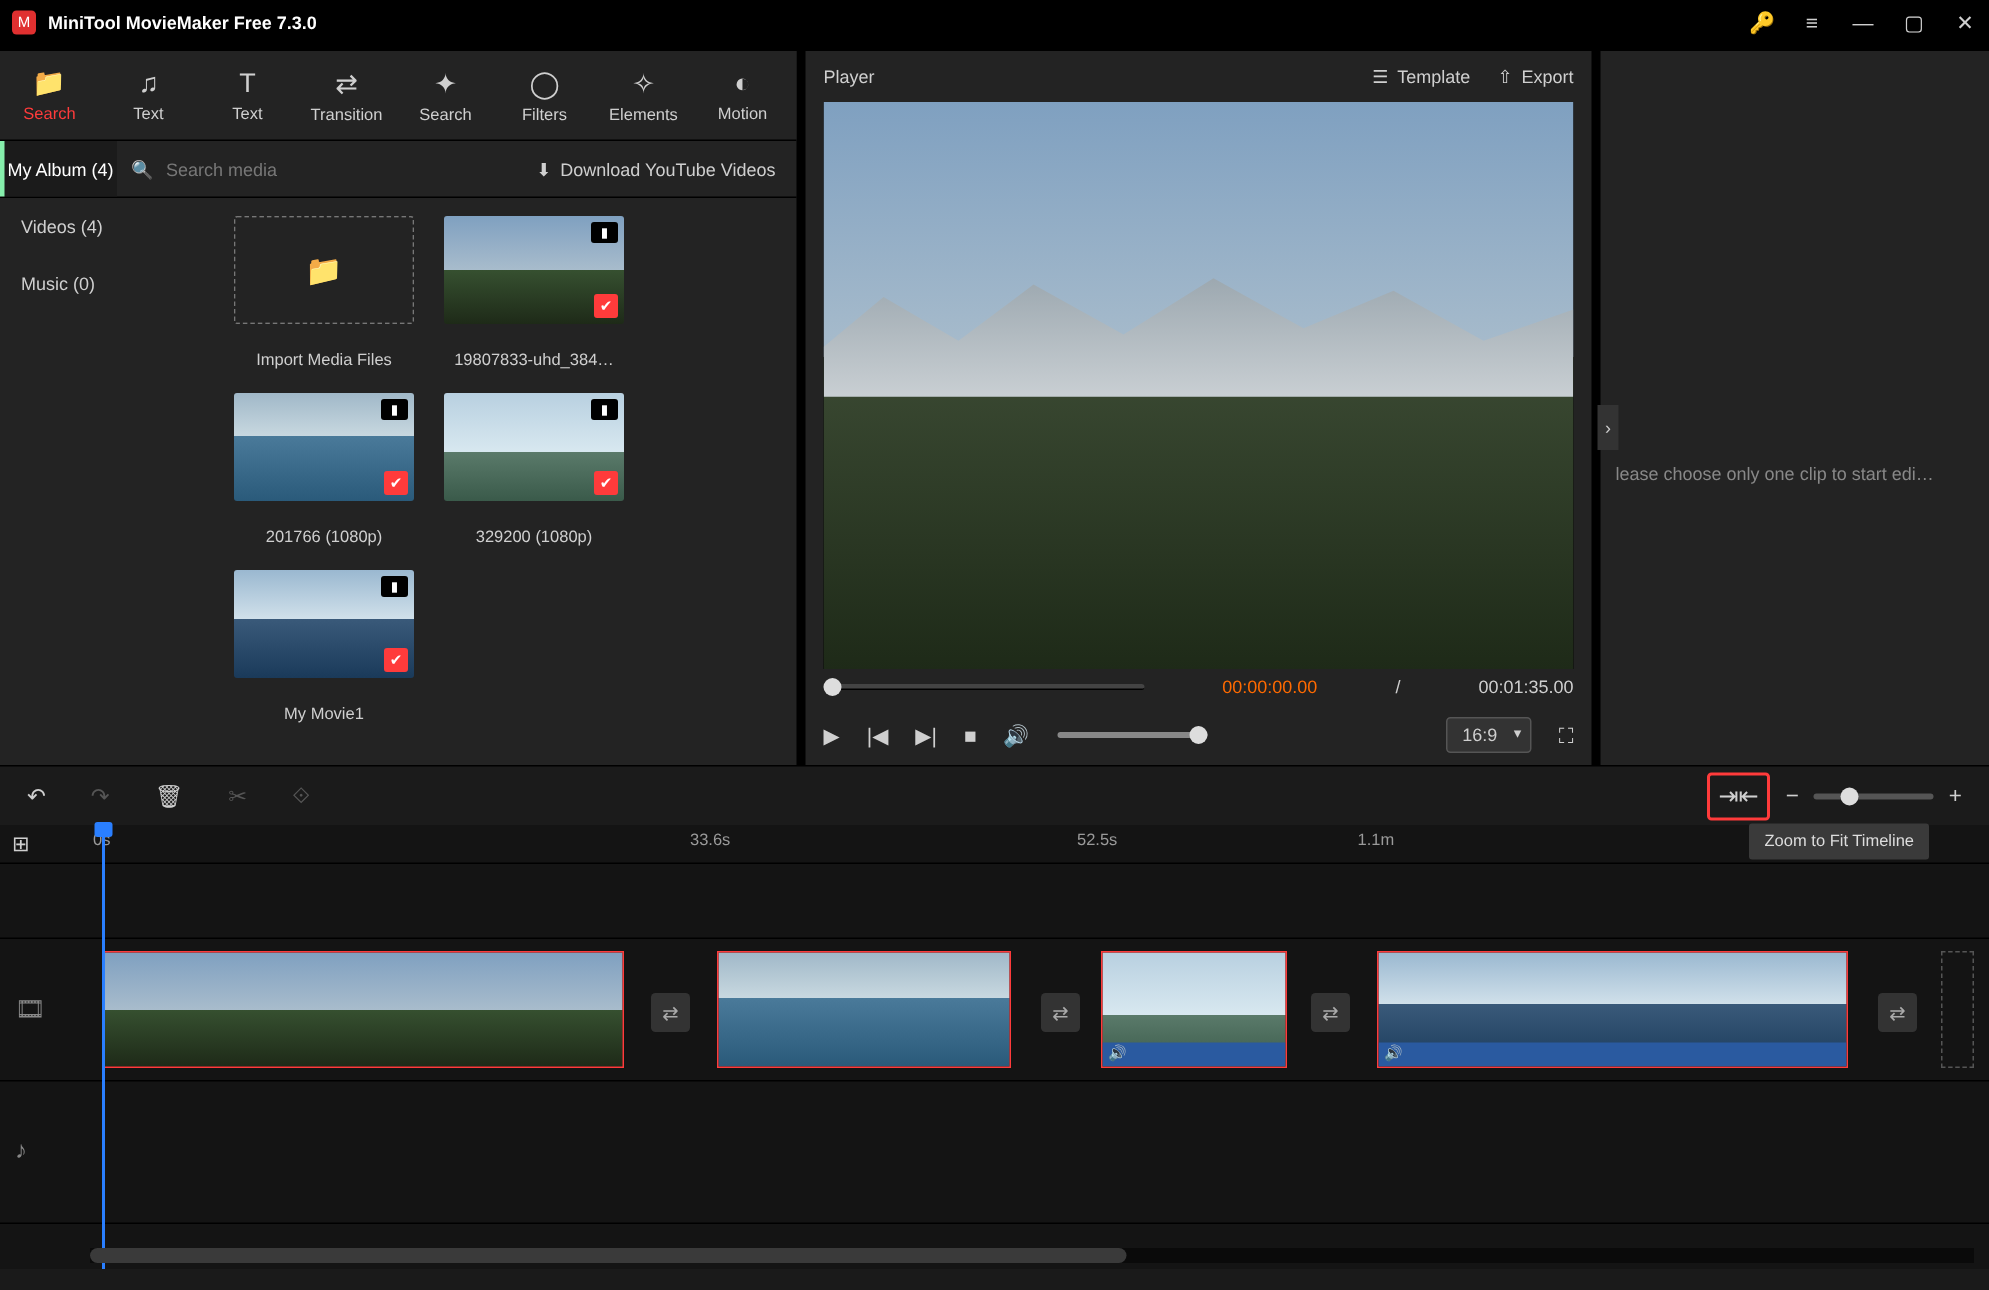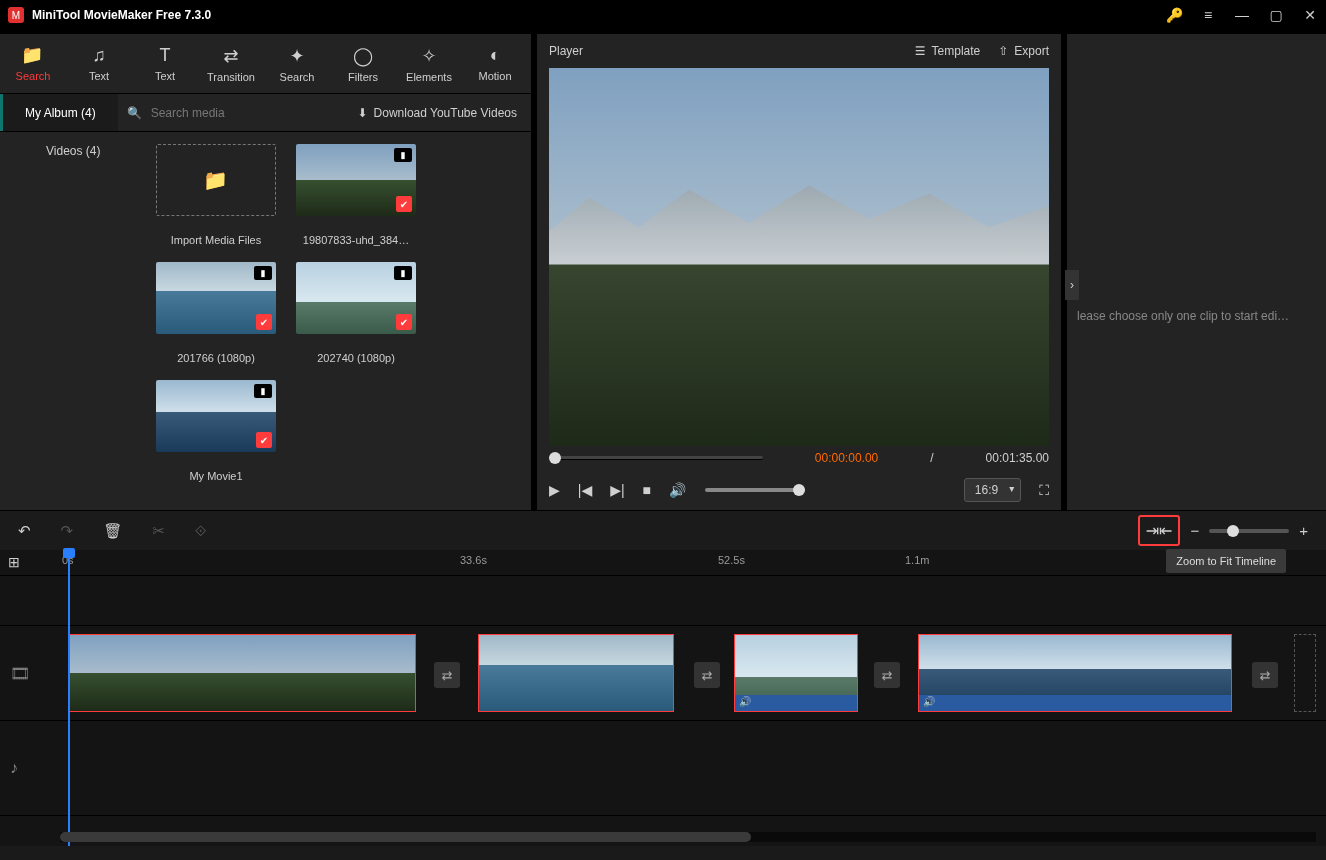--- a/index.html
+++ b/index.html
@@ -19,28 +19,28 @@
 .panel-right{ flex:1; background:#232323; position:relative; }
 
 
 .tooltabs { height:60px; background:#232323; border-bottom:1px solid #000; display:flex; }
 .ttab { width:66px; display:flex; flex-direction:column; align-items:center; justify-content:center; gap:4px; cursor:pointer; color:#cfcfcf; font-size:11px; }
 .ttab.active { color:#ff3b3b; border-bottom:2px solid transparent; }
 .ttab .ic { font-size:18px; }
 
 
 .albumrow { height:38px; display:flex; align-items:center; border-bottom:1px solid #000; }
-.albumrow .tab { padding:0 22px; height:100%; display:flex; align-items:center; font-size:12px; color:#fff; background:#1b1b1b; border-left:3px solid #0f766e; }
+.albumrow .tab { padding:0 2px; height:100%; display:flex; align-items:center; font-size:12px; color:#fff; background:#1b1b1b; border-left:3px solid #86efac; }
 .albumrow .search { flex:1; display:flex; align-items:center; padding:0 10px; gap:8px; color:#777; font-size:12px; }
 .albumrow .dl { padding:0 14px; font-size:12px; color:#cfcfcf; display:flex; align-items:center; gap:6px; }
 
 
 .albumbody { flex:1; display:flex; }
 .sidenav { width:148px; background:#232323; }
-.sidenav .item { padding:12px 14px; font-size:12px; color:#cfcfcf; cursor:pointer;margin-left:32px; }
+.sidenav .item { padding:12px 14px; font-size:12px; color:#cfcfcf; cursor:pointer; }
 .mediagrid { flex:1; padding:12px 8px; display:flex; flex-wrap:wrap; gap:16px 20px; align-content:flex-start; overflow:auto; }
 .mitem { width:120px; }
 .thumb { width:120px; height:72px; background:#303030; border-radius:2px; position:relative; overflow:hidden; }
 .thumb.import { border:1px dashed #777; background:#232323; display:flex; align-items:center; justify-content:center; color:#777; font-size:20px; }
 .thumb .vtag { position:absolute; top:4px; right:4px; width:18px; height:14px; background:#000; color:#fff; font-size:9px; display:flex; align-items:center; justify-content:center; border-radius:2px; }
 .thumb .chk  { position:absolute; bottom:4px; right:4px; width:16px; height:16px; background:#ff3b3b; color:#fff; font-size:10px; display:flex; align-items:center; justify-content:center; border-radius:2px; }
 .mitem .cap { margin-top:18px; font-size:11px; color:#cfcfcf; text-align:center; white-space:nowrap; overflow:hidden; text-overflow:ellipsis; }
 
 
 .player-head { height:34px; display:flex; align-items:center; padding:0 12px; font-size:12px; color:#cfcfcf; }
@@ -159,20 +159,21 @@
         <span>Search media</span>
       </div>
       <div class="dl">
         <span>⬇</span>
         <span>Download YouTube Videos</span>
       </div>
     </div>
     <div class="albumbody">
       <div class="sidenav" id="sidenav">
           <div class="item">Videos (4)</div>
+          <div class="item">Music (0)</div>
         </div>
       <div class="mediagrid" id="mediagrid">
           <div class="mitem">
             <div class="thumb import">📁</div>
             <div class="cap">Import Media Files</div>
           </div>
           <div class="mitem">
             <div class="thumb img-mtn">
               <div class="vtag">▮</div>
               <div class="chk">✔</div>
@@ -184,21 +185,21 @@
               <div class="vtag">▮</div>
               <div class="chk">✔</div>
             </div>
             <div class="cap">201766 (1080p)</div>
           </div>
           <div class="mitem">
             <div class="thumb img-fuji">
               <div class="vtag">▮</div>
               <div class="chk">✔</div>
             </div>
-            <div class="cap">202740 (1080p)</div>
+            <div class="cap">329200 (1080p)</div>
           </div>
           <div class="mitem">
             <div class="thumb img-coast">
               <div class="vtag">▮</div>
               <div class="chk">✔</div>
             </div>
             <div class="cap">My Movie1</div>
           </div>
         </div>
     </div>

